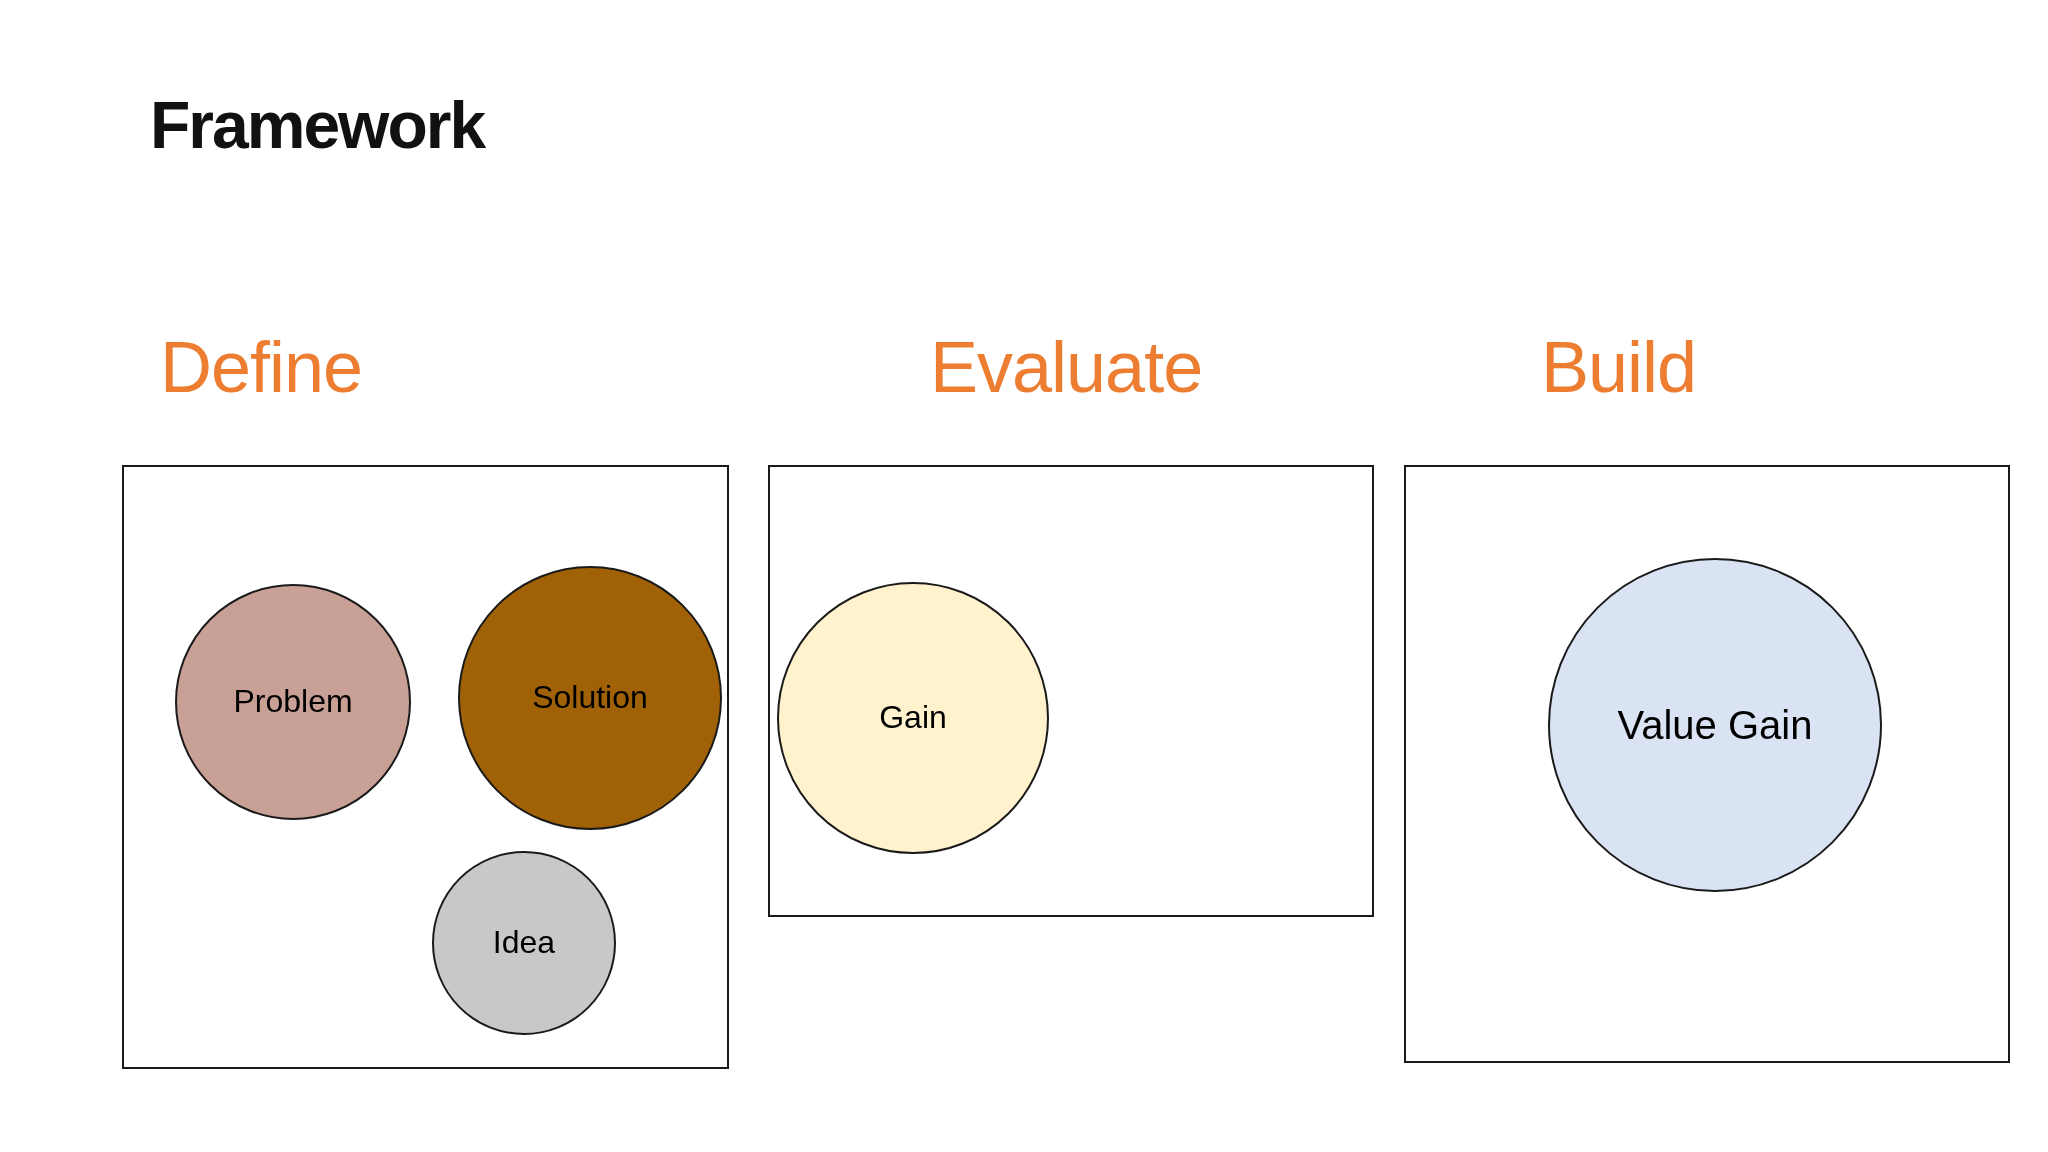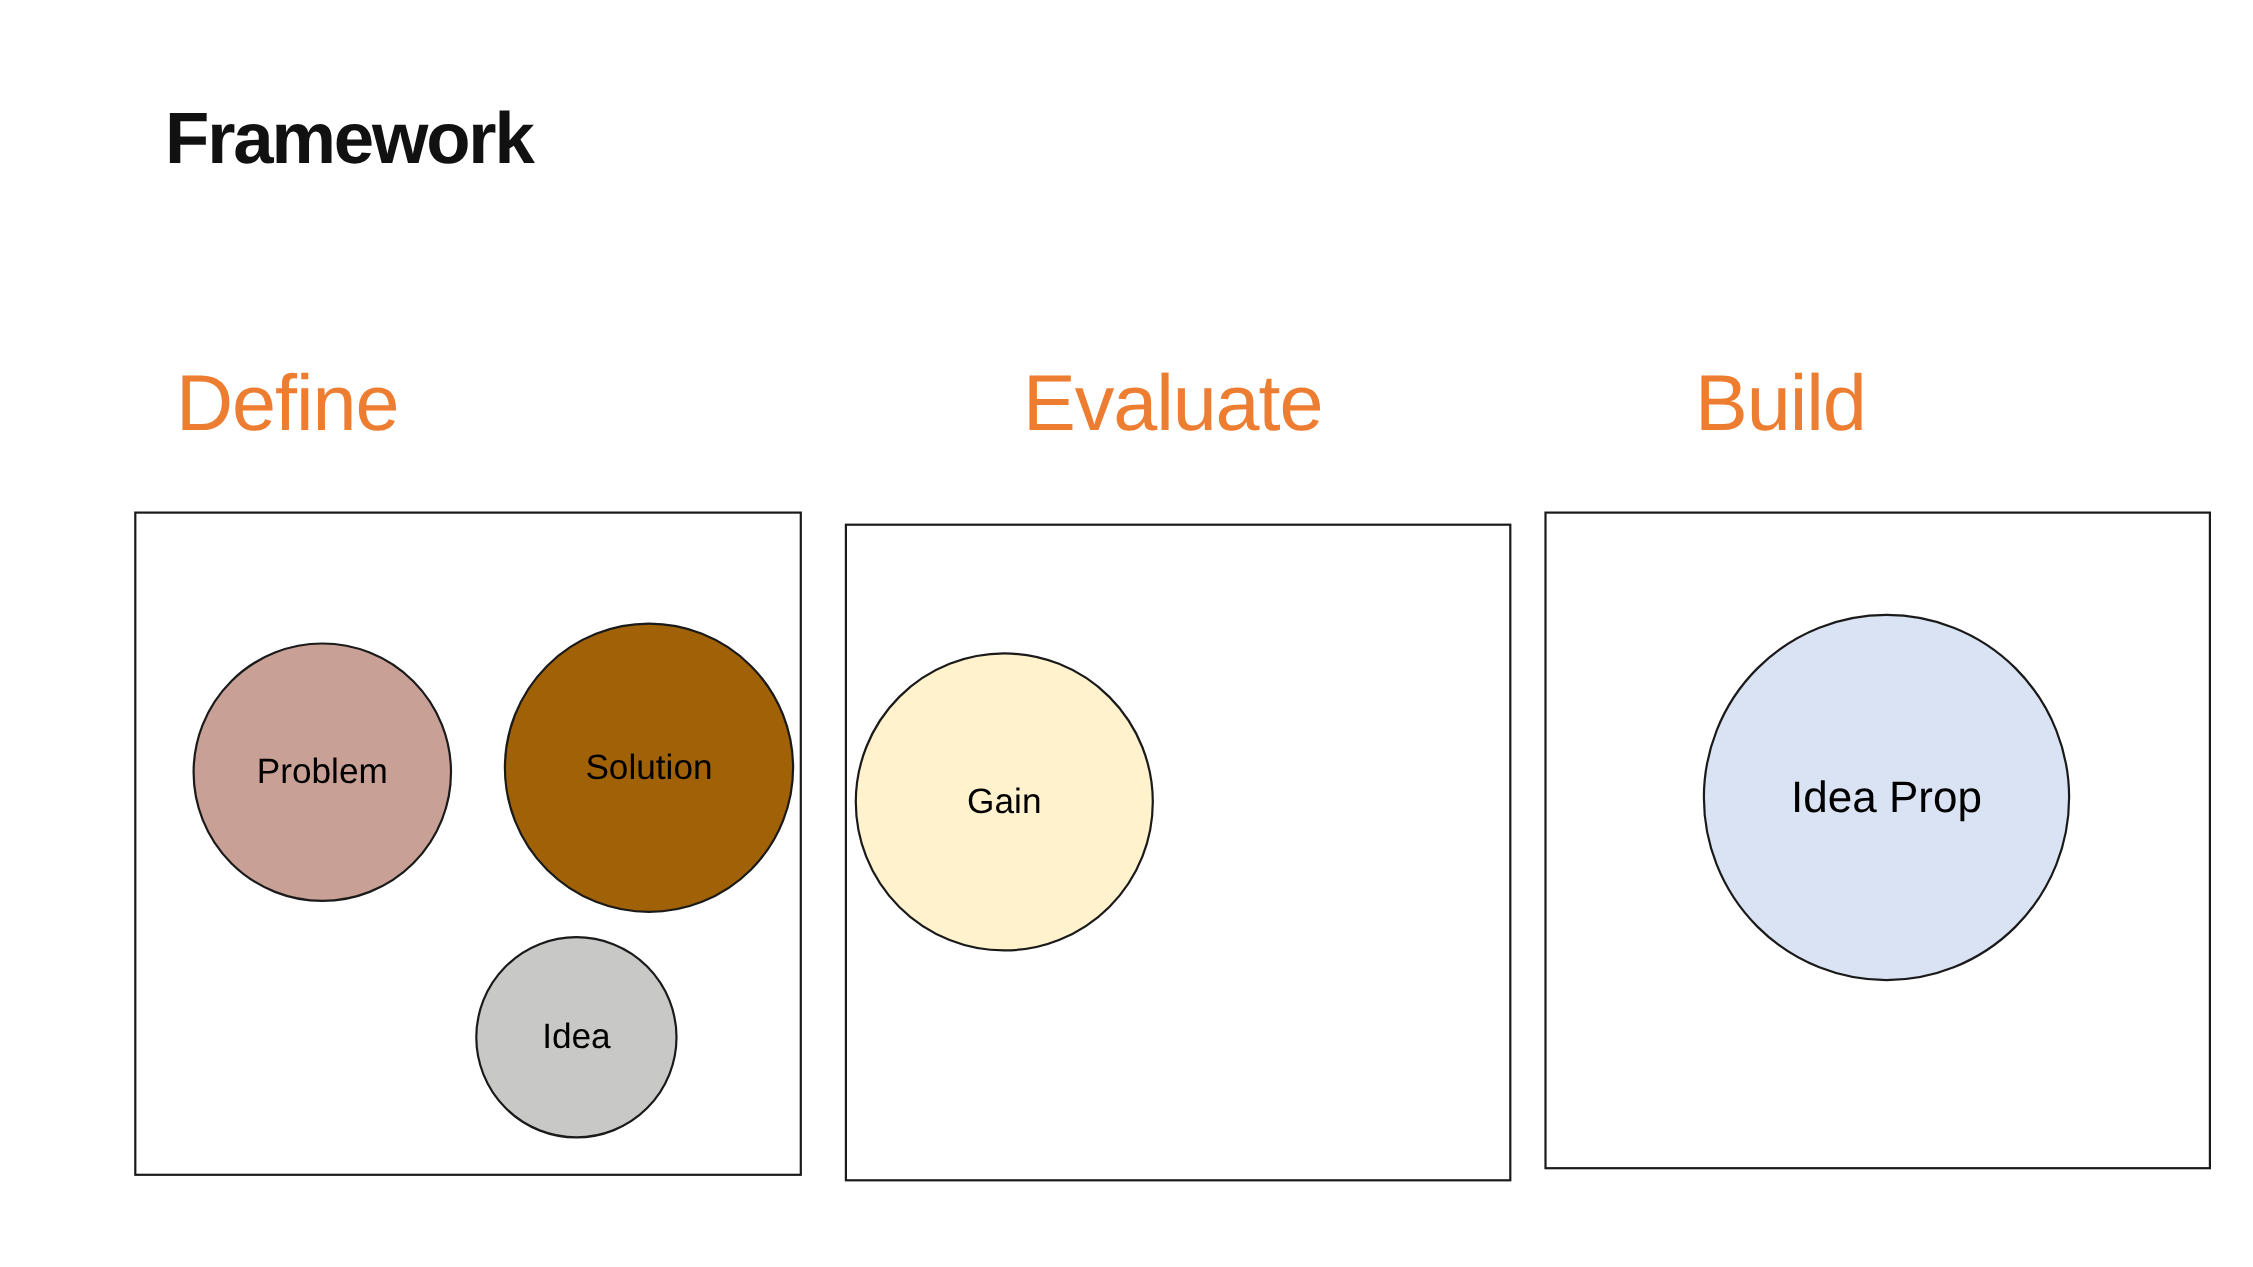--- a/index.html
+++ b/index.html
@@ -38,21 +38,21 @@
   #heading-evaluate { left: 930px; }
   #heading-build    { left: 1541px; }
   .panel {
     position: absolute;
     top: 465px;
     background: #ffffff;
     border: 2px solid #1a1a1a;
     box-sizing: border-box;
   }
   #panel-define   { left: 122px;  width: 607px; height: 604px; }
-  #panel-evaluate { left: 768px;  width: 606px; height: 598px; margin-top: 11px; }
+  #panel-evaluate { left: 768px;  width: 606px; height: 452px; }
   #panel-build    { left: 1404px; width: 606px; height: 598px; }
   .circle {
     position: absolute;
     border: 2px solid #1a1a1a;
     border-radius: 50%;
     box-sizing: border-box;
     display: flex;
     align-items: center;
     justify-content: center;
     font-size: 32px;
@@ -94,17 +94,17 @@
   </div>
 
   <div class="panel" id="panel-evaluate">
     <div class="circle" id="circle-gain" style="background-color: rgb(255, 242, 204);">
       <span>Gain</span>
     </div>
   </div>
 
   <div class="panel" id="panel-build">
     <div class="circle" id="circle-valueprop" style="background-color: rgb(218, 227, 243);">
-      <span>Idea Prop</span>
+      <span>Value Gain</span>
     </div>
   </div>
 
 </div>
 
 </body></html>

